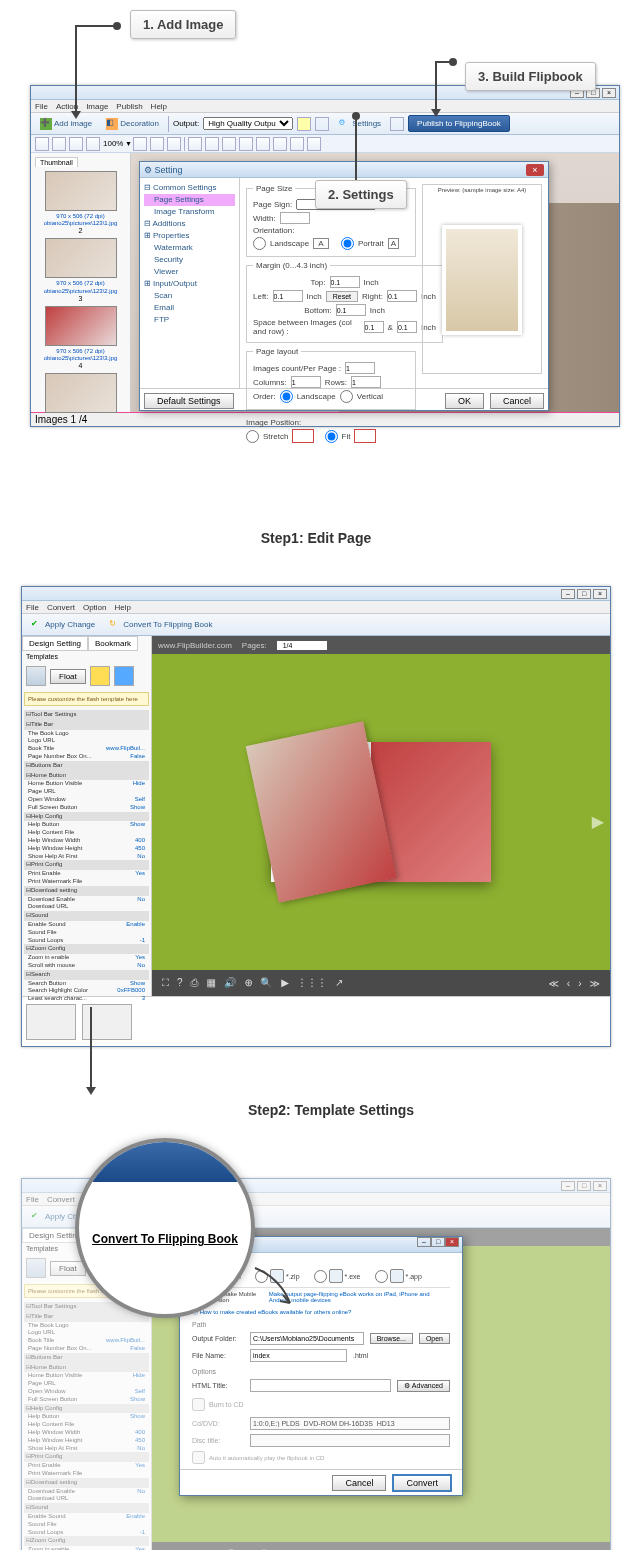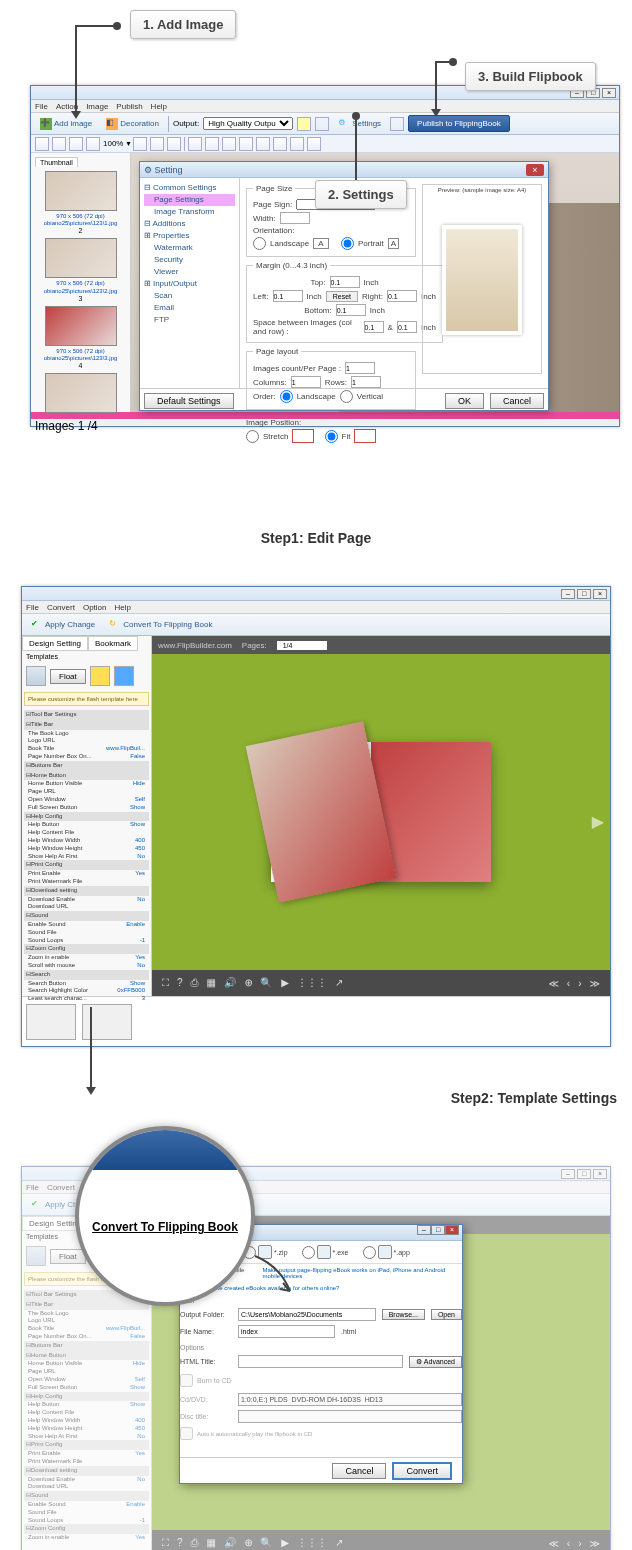--- a/index.html
+++ b/index.html
@@ -38,21 +38,21 @@
 .dlg-form{flex:1;padding:6px;font-size:8px;color:#444;position:relative}
 .dlg-form fieldset{border:1px solid #ccc;padding:4px 6px;margin-bottom:4px}
 .dlg-form legend{font-size:8px;padding:0 3px}
 .dlg-form .row{display:flex;align-items:center;gap:4px;margin:2px 0}
 .dlg-form input[type=text]{width:30px;height:12px;border:1px solid #aaa;font-size:7px}
 .dlg-form .btn-reset{border:1px solid #aaa;padding:1px 6px;font-size:7px;background:#f0f0f0}
 .preview-box{position:absolute;right:6px;top:6px;width:120px;height:190px;border:1px solid #ccc}
 .preview-box .ph{width:80px;height:110px;margin:30px auto;background:linear-gradient(#f0e8d8,#d8c8a8);border:4px solid #fff;box-shadow:0 0 4px rgba(0,0,0,.3)}
 .dlg-footer{height:24px;border-top:1px solid #ccc;display:flex;align-items:center;justify-content:space-between;padding:0 4px}
 .dlg-footer button{font-size:9px;padding:2px 12px;border:1px solid #888;background:linear-gradient(#fff,#e0e0e0)}
-.status{height:14px;background:#f0f0f0;border-top:7px solid #ec4899;font-size:12px;padding:0 4px;line-height:14px}
+.status{height:14px;background:#f0f0f0;border-top:1px solid #ec4899;font-size:10px;padding:0 4px;line-height:14px}
 
 .s2-body{display:flex;height:360px}
 .s2-left{width:130px;background:#f8f8f8;border-right:1px solid #ccc;font-size:7px}
 .s2-tabs{display:flex;font-size:8px}
 .s2-tabs span{padding:2px 6px;border:1px solid #ccc;background:#fff}
 .tmpl-row{padding:4px;display:flex;align-items:center;gap:4px}
 .tmpl-icon{width:20px;height:20px;border:1px solid #aaa;background:linear-gradient(#e0e8f0,#c0d0e0)}
 .s2-notice{background:#fff8d0;border:1px solid #e0d080;padding:3px;font-size:6px;color:#806020;margin:2px}
 .s2-props{font-size:6px;color:#333;padding:2px;line-height:1.3;overflow:hidden}
 .s2-props .hd{background:#e0e0e0;padding:1px 2px}
@@ -69,21 +69,21 @@
 .s2-ctrl .grp{display:flex;gap:8px}
 .s2-thumbs{height:50px;background:#fff;border-top:1px solid #ccc;display:flex;align-items:center;padding:4px;gap:6px}
 .s2-thumbs .t{width:50px;height:36px;border:1px solid #aaa;background:#f0f0f0}
 
 .magnify{position:absolute;width:180px;height:180px;border:4px solid #888;border-radius:50%;background:#fff;z-index:60;overflow:hidden;box-shadow:0 0 8px rgba(0,0,0,.3)}
 .magnify .mbar{height:40px;background:linear-gradient(#3a6aa8,#1a4a88)}
 .magnify .mtxt{padding:50px 10px;font-size:12px;font-weight:bold;text-decoration:underline;text-align:center}
 .output-dlg{position:absolute;left:164px;top:58px;width:284px;height:260px;background:#fff;border:1px solid #5a7fa8;box-shadow:2px 2px 10px rgba(0,0,0,.4);z-index:40}
 .out-top{height:16px;background:linear-gradient(#e8f0fa,#c8dcf0);border-bottom:1px solid #a8c0d8;display:flex;justify-content:flex-end;padding:0 3px}
 .out-top span{width:14px;height:10px;border:1px solid #888;font-size:7px;text-align:center}
-.out-body{padding:0;font-size:7px;color:#444}
+.out-body{padding:12px;font-size:7px;color:#444}
 .out-types{display:flex;gap:14px;padding:4px 0;border-bottom:1px solid #ddd;align-items:center}
 .out-types .ot{display:flex;align-items:center;gap:2px}
 .out-types .oi{width:14px;height:14px;border:1px solid #888;border-radius:2px;background:#e8f0f8}
 .out-link{color:#0060c0;font-size:6px;margin:4px 0}
 .out-field{display:flex;align-items:center;gap:6px;margin:4px 0}
 .out-field label{width:52px}
 .out-field input{flex:1;border:1px solid #aaa;height:13px;font-size:7px;padding:0 2px}
 .out-field button{font-size:7px;padding:1px 6px;border:1px solid #888;background:linear-gradient(#fff,#e0e0e0)}
 .out-footer{position:absolute;bottom:0;left:0;right:0;height:26px;border-top:1px solid #ccc;display:flex;align-items:center;justify-content:flex-end;gap:6px;padding:0 10px}
 .out-footer button{font-size:9px;padding:2px 12px;border:1px solid #888;background:linear-gradient(#fff,#e0e0e0)}
@@ -489,21 +489,21 @@
       </div>
     </div>
     <div class="s2-thumbs">
       <div class="t"></div>
       <div class="t"></div>
     </div>
   </div>
   <div class="line" style="left:75px;bottom:-40px;width:2px;height:80px"></div>
   <div class="arrow-head" style="left:71px;bottom:-48px;border-left:5px solid transparent;border-right:5px solid transparent;border-top:8px solid #444"></div>
 </div>
-<div class="step-label" style="text-align:right;margin-left:30px;margin-top:43px">Step2: Template Settings</div>
+<div class="step-label" style="text-align:center;margin-left:30px;margin-top:55px">Step2: Template Settings</div>
 
 <div class="section" style="margin-top:60px">
   <div class="magnify" style="left:60px;top:-40px">
     <div class="mbar"></div>
     <div class="mtxt">Convert To Flipping Book</div>
   </div>
   <div style="position:absolute;left:235px;top:85px;width:50px;height:50px;z-index:55">
     <svg width="50" height="50">
         <path d="M5,5 Q30,15 40,40" stroke="#444" stroke-width="2" fill="none"></path>
         <path d="M40,40 L33,32 M40,40 L30,38" stroke="#444" stroke-width="2"></path>

